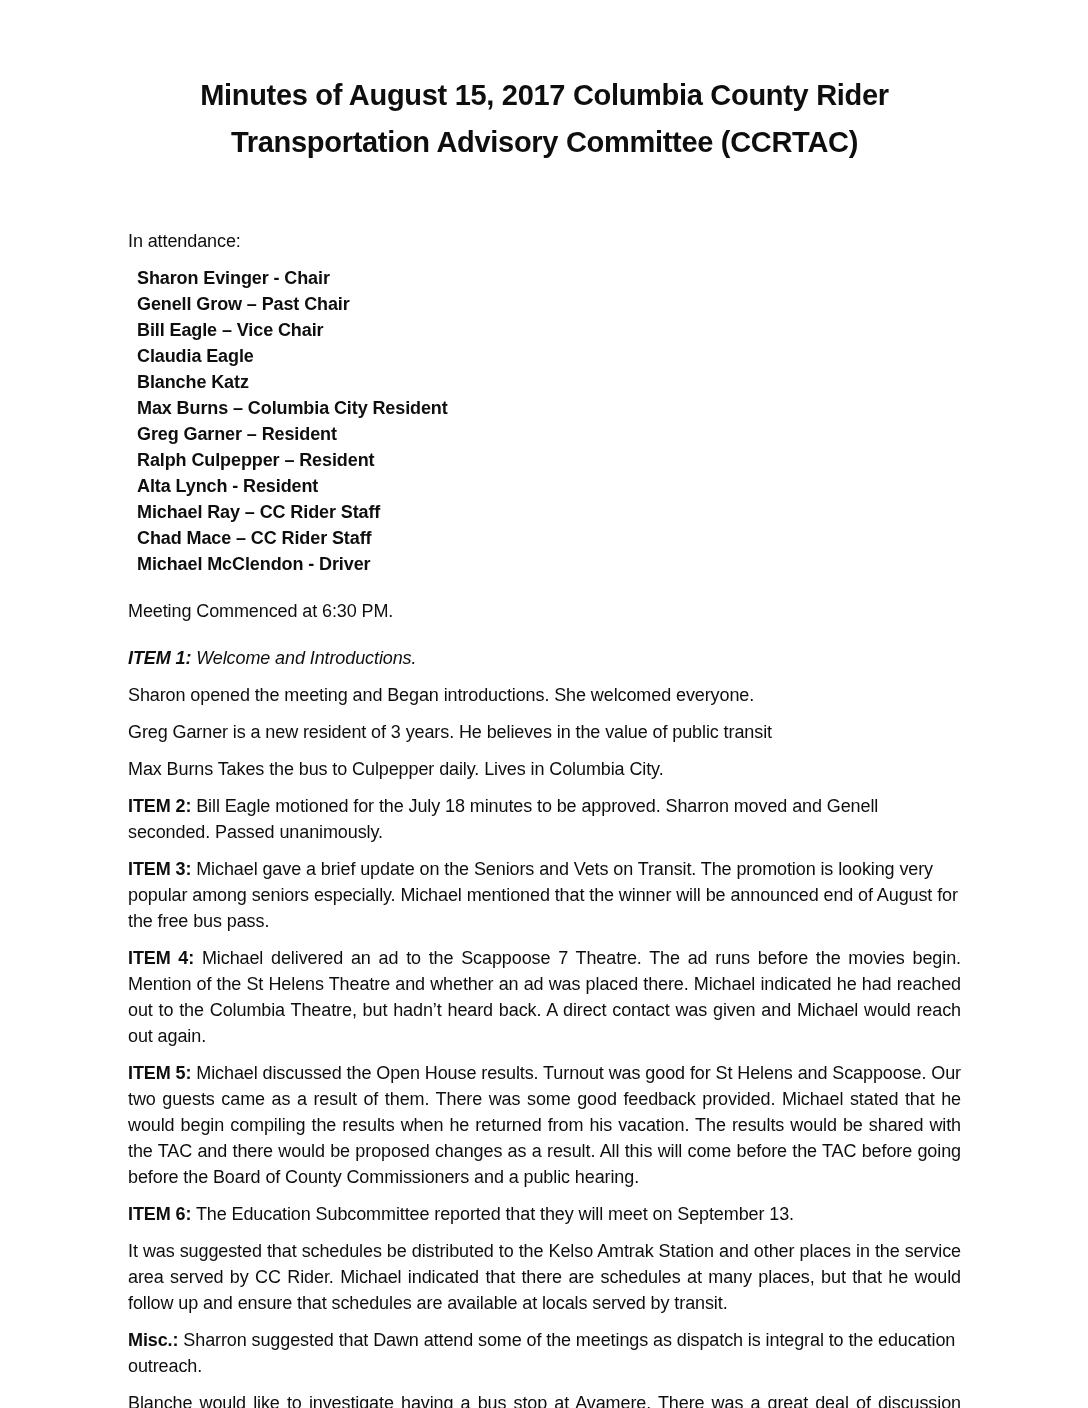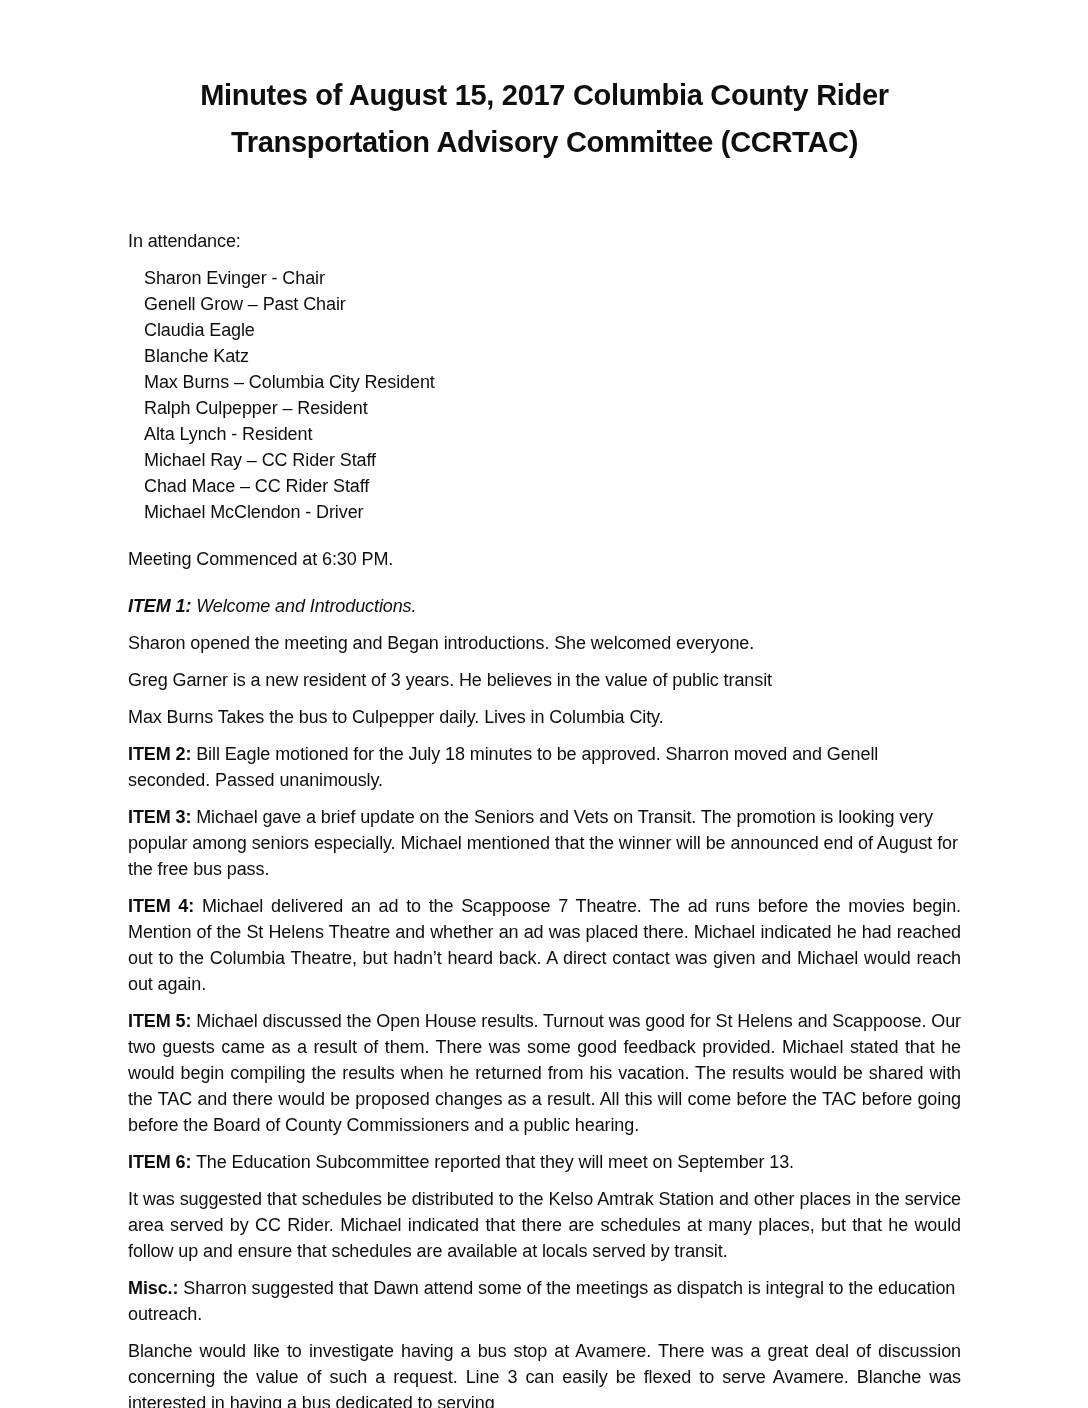--- a/index.html
+++ b/index.html
@@ -29,21 +29,22 @@
   }
   .body-text {
     font-size: 18px;
     line-height: 26px;
     letter-spacing: -0.1px;
   }
   .attendance-heading {
     margin: 0 0 14px 0;
   }
   .attendance-list {
-    margin: 0 0 21px 16px;
+    margin: 0 0 21px 9px;
+    font-weight: bold;
   }
   .attendance-list div {
     line-height: 26px;
   }
   .meeting-commenced {
     margin: 21px 0 21px 0;
   }
   p.para {
     margin: 0 0 11px 0;
   }
@@ -68,23 +69,25 @@
     <span>Transportation Advisory Committee (CCRTAC)</span>
   </h1>
 
   <div class="body-text">
 
     <p class="para attendance-heading">In attendance:</p>
 
     <div class="attendance-list">
       <div>Sharon Evinger - Chair</div>
       <div>Genell Grow – Past Chair</div>
+      <div>Bill Eagle – Vice Chair</div>
       <div>Claudia Eagle</div>
       <div>Blanche Katz</div>
       <div>Max Burns – Columbia City Resident</div>
+      <div>Greg Garner – Resident</div>
       <div>Ralph Culpepper – Resident</div>
       <div>Alta Lynch - Resident</div>
       <div>Michael Ray – CC Rider Staff</div>
       <div>Chad Mace – CC Rider Staff</div>
       <div>Michael McClendon - Driver</div>
     </div>
 
     <p class="para meeting-commenced">Meeting Commenced at 6:30 PM.</p>
 
     <p class="para item"><span class="lead">ITEM 1:</span><span> Welcome and Introductions.</span></p>

